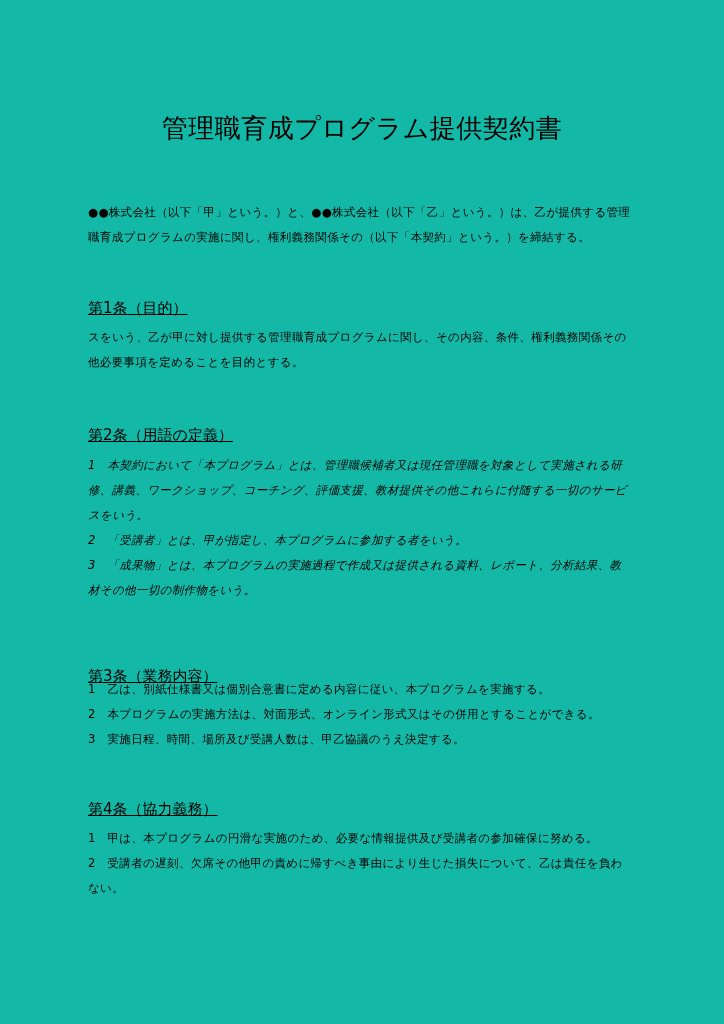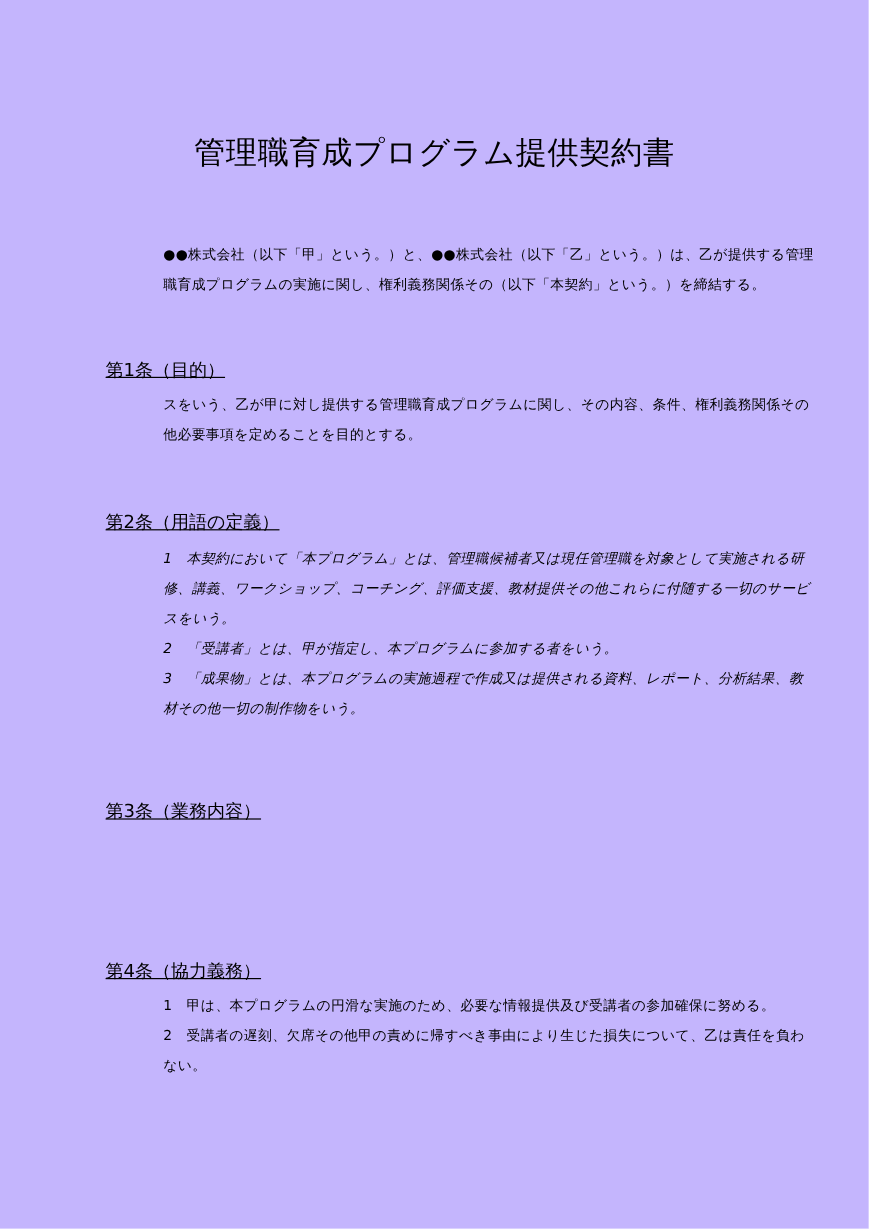--- a/index.html
+++ b/index.html
@@ -12,40 +12,39 @@
       height: 1024px;
       position: relative;
       overflow: hidden;
       font-family: "DejaVu Sans", "Liberation Sans", sans-serif;
       color: #000000;
     }
     .page {
       position: absolute;
       left: 0; top: 0;
       width: 724px; height: 1024px;
-      background: #c4b5fd;
+      background: #14b8a6;
     }
     .title {
       position: absolute;
       left: 0;
       width: 724px;
       top: 108px;
       text-align: center;
       font-size: 26px;
       line-height: 40px;
       letter-spacing: 0.5px;
       white-space: nowrap;
     }
     .para {
       position: absolute;
       left: 88px;
       width: 560px;
       font-size: 11.5px;
       letter-spacing: 0.35px;
-      margin-left: 48px;
     }
     .line {
       height: 25px;
       line-height: 25px;
       white-space: nowrap;
     }
     .heading {
       position: absolute;
       left: 88px;
       font-size: 15px;
@@ -76,20 +75,25 @@
   <div class="para" style="top:453px;font-style:italic;">
     <div class="line">1　本契約において「本プログラム」とは、管理職候補者又は現任管理職を対象として実施される研</div>
     <div class="line">修、講義、ワークショップ、コーチング、評価支援、教材提供その他これらに付随する一切のサービ</div>
     <div class="line">スをいう。</div>
     <div class="line">2　「受講者」とは、甲が指定し、本プログラムに参加する者をいう。</div>
     <div class="line">3　「成果物」とは、本プログラムの実施過程で作成又は提供される資料、レポート、分析結果、教</div>
     <div class="line">材その他一切の制作物をいう。</div>
   </div>
 
   <div class="heading" style="top:664px;">第3条（業務内容）</div>
+  <div class="para" style="top:677px;">
+    <div class="line">1　乙は、別紙仕様書又は個別合意書に定める内容に従い、本プログラムを実施する。</div>
+    <div class="line">2　本プログラムの実施方法は、対面形式、オンライン形式又はその併用とすることができる。</div>
+    <div class="line">3　実施日程、時間、場所及び受講人数は、甲乙協議のうえ決定する。</div>
+  </div>
 
   <div class="heading" style="top:797px;">第4条（協力義務）</div>
   <div class="para" style="top:826px;">
     <div class="line">1　甲は、本プログラムの円滑な実施のため、必要な情報提供及び受講者の参加確保に努める。</div>
     <div class="line">2　受講者の遅刻、欠席その他甲の責めに帰すべき事由により生じた損失について、乙は責任を負わ</div>
     <div class="line">ない。</div>
   </div>
 
 </div>
 

